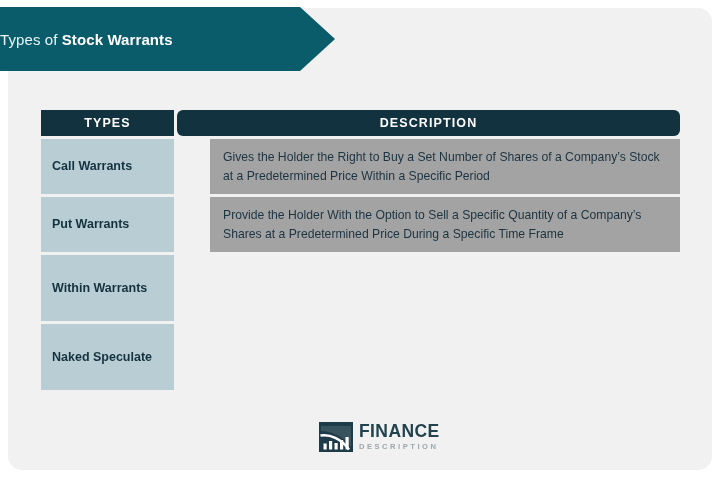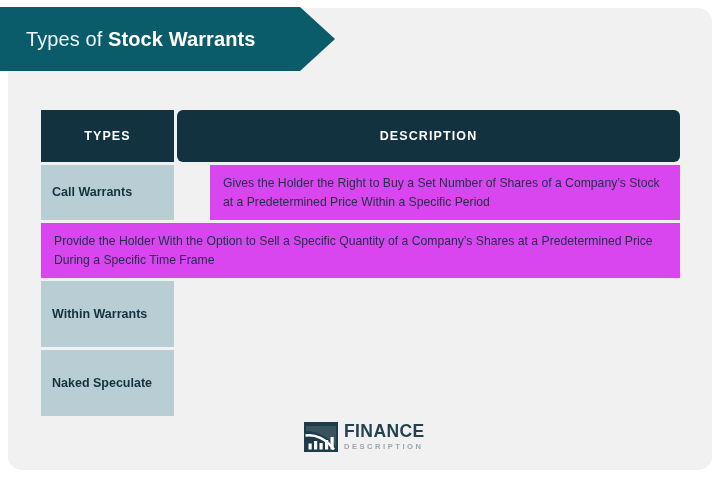--- a/index.html
+++ b/index.html
@@ -39,42 +39,41 @@
     width: 335px;
     height: 64px;
     background: #0a5c6b;
     -webkit-clip-path: polygon(0 0, 300px 0, 335px 32px, 300px 64px, 0 64px);
     clip-path: polygon(0 0, 300px 0, 335px 32px, 300px 64px, 0 64px);
     display: flex;
     align-items: center;
     z-index: 4;
   }
   .banner-title {
-    margin-left: 26px;
     color: #eaf6f8;
-    font-size: 20px;
+    font-size: 15px;
     font-weight: 400;
     letter-spacing: 0.1px;
     white-space: nowrap;
   }
   .banner-title b {
     font-weight: 700;
     color: #ffffff;
   }
 
   
   .table {
     position: absolute;
     left: 41px;
     top: 110px;
     width: 639px;
   }
   .thead {
     display: flex;
-    height: 52px;
+    height: 26px;
     margin-bottom: 3px;
   }
   .th {
     background: #12323f;
     color: #ffffff;
     font-size: 12.5px;
     font-weight: 700;
     letter-spacing: 1.1px;
     display: flex;
     align-items: center;
@@ -102,38 +101,38 @@
     font-size: 12.5px;
     font-weight: 700;
     display: flex;
     align-items: center;
     padding: 0 0 0 11px;
     box-sizing: border-box;
     line-height: 1.35;
   }
   .cell-desc {
     flex: 1;
-    background: #d946ef;
+    background: #a3a3a3;
     color: #1c3340;
     font-size: 12.2px;
     line-height: 1.52;
     display: flex;
     align-items: center;
     padding: 9px 12px 9px 13px;
     box-sizing: border-box;
   }
   .r1 .cell-type, .r1 .cell-desc { min-height: 54px; }
   .r2 .cell-type, .r2 .cell-desc { min-height: 54px; }
   .r3 .cell-type, .r3 .cell-desc { min-height: 66px; }
   .r4 .cell-type, .r4 .cell-desc { min-height: 66px; }
 
   
   .logo {
     position: absolute;
-    left: 304px;
+    left: 319px;
     top: 422px;
     display: flex;
     align-items: center;
     gap: 6px;
   }
   .logo-mark {
     width: 34px;
     height: 30px;
     display: block;
   }
@@ -173,20 +172,21 @@
       <div class="th th-types">TYPES</div>
       <div class="th th-desc">DESCRIPTION</div>
     </div>
 
     <div class="trow r1">
       <div class="cell-type">Call Warrants</div>
       <div class="cell-desc">Gives the Holder the Right to Buy a Set Number of Shares of a Company’s Stock at a Predetermined Price Within a Specific Period</div>
     </div>
 
     <div class="trow r2">
+      <div class="cell-type">Put Warrants</div>
       <div class="cell-desc">Provide the Holder With the Option to Sell a Specific Quantity of a Company’s Shares at a Predetermined Price During a Specific Time Frame</div>
     </div>
 
     <div class="trow r3">
       <div class="cell-type">Within Warrants</div>
     </div>
 
     <div class="trow r4">
       <div class="cell-type">Naked Speculate</div>
     </div>

